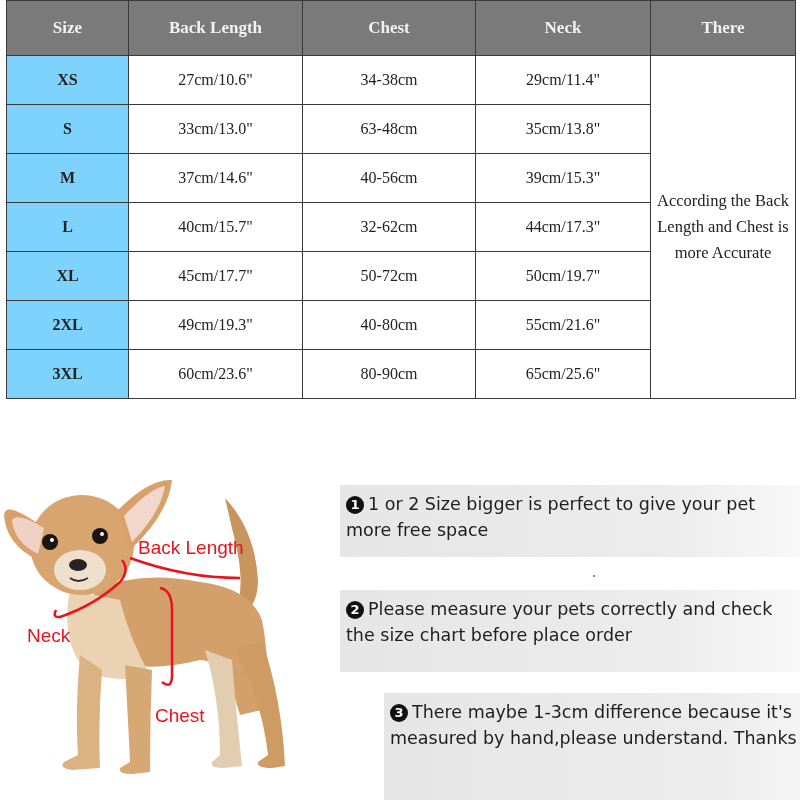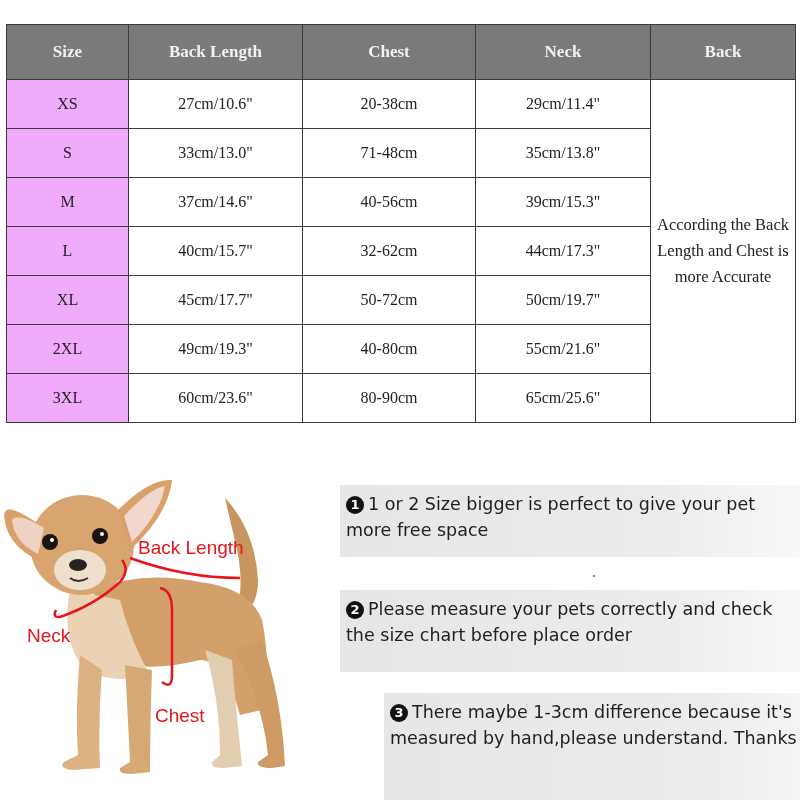--- a/index.html
+++ b/index.html
@@ -1,29 +1,29 @@
 <!DOCTYPE html>
 <html><head>
 <meta charset="utf-8">
 <style>
   html, body { margin:0; padding:0; background:#ffffff; }
   body { width:800px; height:800px; position:relative; overflow:hidden; font-family:"Liberation Serif", serif; }
   .size-table {
-    position:absolute; left:6px; top:24px; width:789px;
+    position:absolute; left:6px; top:0; width:789px;
     border-collapse:collapse; table-layout:fixed;
   }
   .size-table th, .size-table td {
     border:1.5px solid #3a3a3a; text-align:center; vertical-align:middle;
     padding:0; font-size:16px; color:#222;
   }
   .size-table th {
     background:#7a7a7a; color:#f2f2f2; font-weight:bold; height:54px; font-size:17px;
   }
   .size-table td { height:48px; background:#ffffff; }
-  .size-table td.size-col { background:#f0abfc; }
+  .size-table td.size-col { background:#7dd3fc;font-weight:bold; }
   .size-table td.tips-cell { font-size:16.5px; line-height:26px; padding:0 4px;margin-top:6px; }
 
   .dog-area { position:absolute; left:0; top:470px; width:320px; height:330px; }
   .dog-area svg { width:100%; height:100%; }
 
   .tip-box {
     position:absolute; left:340px; width:460px;
     background:linear-gradient(90deg,#e6e6e6 0%,#ececec 70%,#f8f8f8 100%);
     font-family:"DejaVu Sans", sans-serif; font-size:17.5px; color:#1e1e1e;
     line-height:26px; padding:6px 8px 6px 6px; box-sizing:border-box;
@@ -48,35 +48,35 @@
       <col style="width:173px">
       <col style="width:175px">
       <col style="width:145px">
   </colgroup>
   <thead>
     <tr>
       <th>Size</th>
       <th>Back Length</th>
       <th>Chest</th>
       <th>Neck</th>
-      <th>Back</th>
+      <th>There</th>
     </tr>
   </thead>
   <tbody>
     <tr>
       <td class="size-col">XS</td>
       <td>27cm/10.6"</td>
-      <td>20-38cm</td>
+      <td>34-38cm</td>
       <td>29cm/11.4"</td>
       <td class="tips-cell" rowspan="7">According the Back Length and Chest is more Accurate</td>
     </tr>
     <tr>
       <td class="size-col">S</td>
       <td>33cm/13.0"</td>
-      <td>71-48cm</td>
+      <td>63-48cm</td>
       <td>35cm/13.8"</td>
     </tr>
     <tr>
       <td class="size-col">M</td>
       <td>37cm/14.6"</td>
       <td>40-56cm</td>
       <td>39cm/15.3"</td>
     </tr>
     <tr>
       <td class="size-col">L</td>

